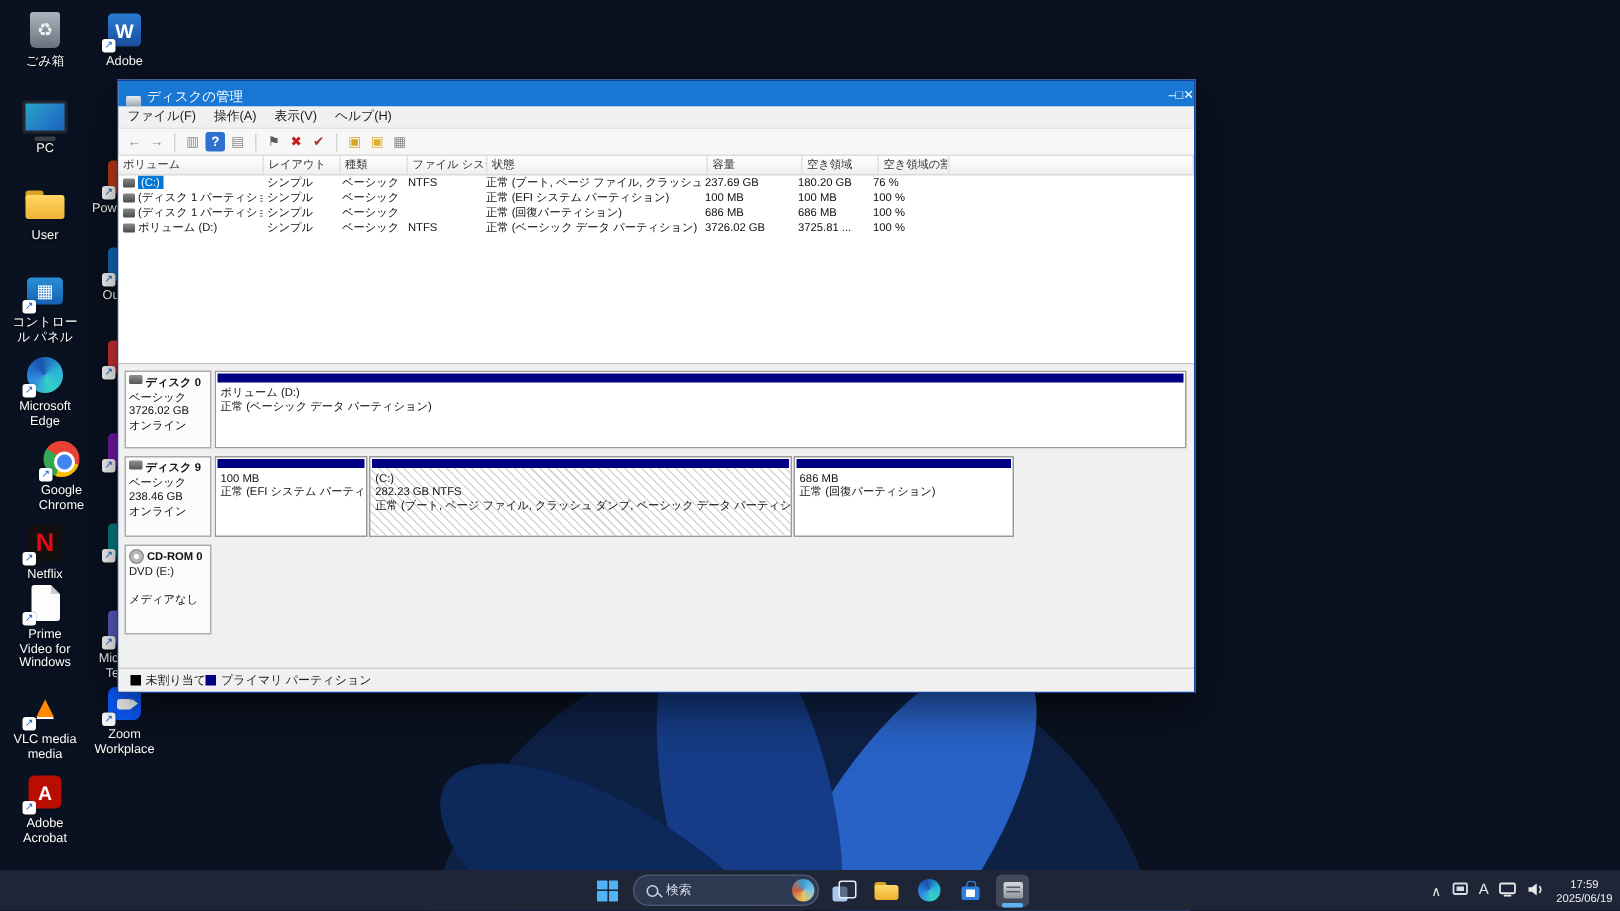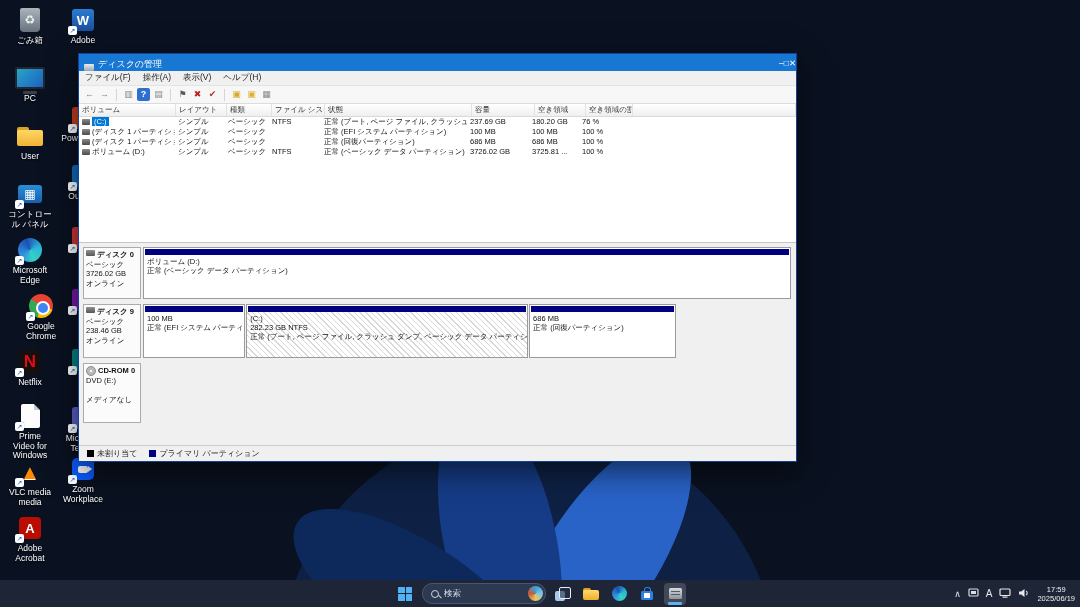--- a/index.html
+++ b/index.html
@@ -62,21 +62,21 @@
   .dg0{height:52px}.dg1{height:54px}.dg2{height:60px}
   .disk-label{width:52px;flex:0 0 auto;background:#fbfbfb;border:1px solid #ababab;padding:2px;font-size:7.5px;line-height:9.5px;color:#111;overflow:hidden}
   .disk-name{font-weight:bold;display:flex;gap:2px;align-items:flex-start;white-space:nowrap}
   .drv-ic{width:9px;height:6px;background:linear-gradient(#909090,#565656);border-radius:1px;display:inline-block;flex:0 0 auto}
   .cd-ic{width:8px;height:8px;border-radius:50%;background:radial-gradient(circle,#fff 0 1.5px,#b9b9b9 1.5px);border:1px solid #8a8a8a;display:inline-block;flex:0 0 auto}
   .part-area{flex:1;display:flex;margin-left:2px;overflow:hidden}
   .part{border:1px solid #9a9a9a;background:#fff;margin-right:1px;overflow:hidden;display:flex;flex-direction:column;box-sizing:border-box}
   .part-strip{height:6px;background:#000082;margin:1px 1px 0 1px;flex:0 0 auto}
   .part-body{padding:2px 3px;font-size:7.5px;line-height:9px;color:#111;white-space:nowrap;overflow:hidden;flex:1}
   .hatched .part-body{background:repeating-linear-gradient(45deg,#ffffff 0 3px,#d8d8d8 3px 4px)}
-  .legendbar{height:15px;background:#f0f0f0;border-top:1px solid #cdcdcd;display:flex;align-items:center;gap:12px;padding:0 8px;font-size:8px;color:#1d1d1d;flex:0 0 auto}
+  .legendbar{height:15px;background:#f0f0f0;border-top:1px solid #cdcdcd;display:flex;align-items:center;padding:0 8px;font-size:8px;color:#1d1d1d;flex:0 0 auto}
   .leg-item{display:flex;align-items:center;gap:3px}
   .leg-sq{width:7px;height:7px;display:inline-block}
 
   
   #taskbar{position:absolute;left:0;right:0;bottom:0;height:27px;background:#1d2537;z-index:10}
   .tb-center{position:absolute;left:50%;top:0;height:27px;transform:translateX(-50%);display:flex;align-items:center;gap:6px}
   .tb-right{position:absolute;right:5px;top:0;height:27px;display:flex;align-items:center;gap:7px}
   .tbi{height:22px;min-width:22px;border-radius:4px;display:flex;align-items:center;justify-content:center;position:relative}
   .start-grid{width:14px;height:14px;display:grid;grid-template-columns:6.5px 6.5px;grid-template-rows:6.5px 6.5px;gap:1px}
   .start-grid span{background:#4fb3f6;border-radius:.5px}
@@ -173,21 +173,21 @@
       </div>
       <div class="lbl">Google Chrome</div>
     </div>
     <div class="dicon" style="left: 7px; top: 348px;">
       <div class="art">
         <div class="nfx">N</div>
         <span class="badge">↗</span>
       </div>
       <div class="lbl">Netflix</div>
     </div>
-    <div class="dicon" style="left: 7px; top: 402px;">
+    <div class="dicon" style="left: 7px; top: 388px;">
       <div class="art">
         <div class="page">
           <div class="fold-c"></div>
         </div>
         <span class="badge">↗</span>
       </div>
       <div class="lbl">Prime Video for Windows</div>
     </div>
     <div class="dicon" style="left: 7px; top: 458px;">
       <div class="art">

